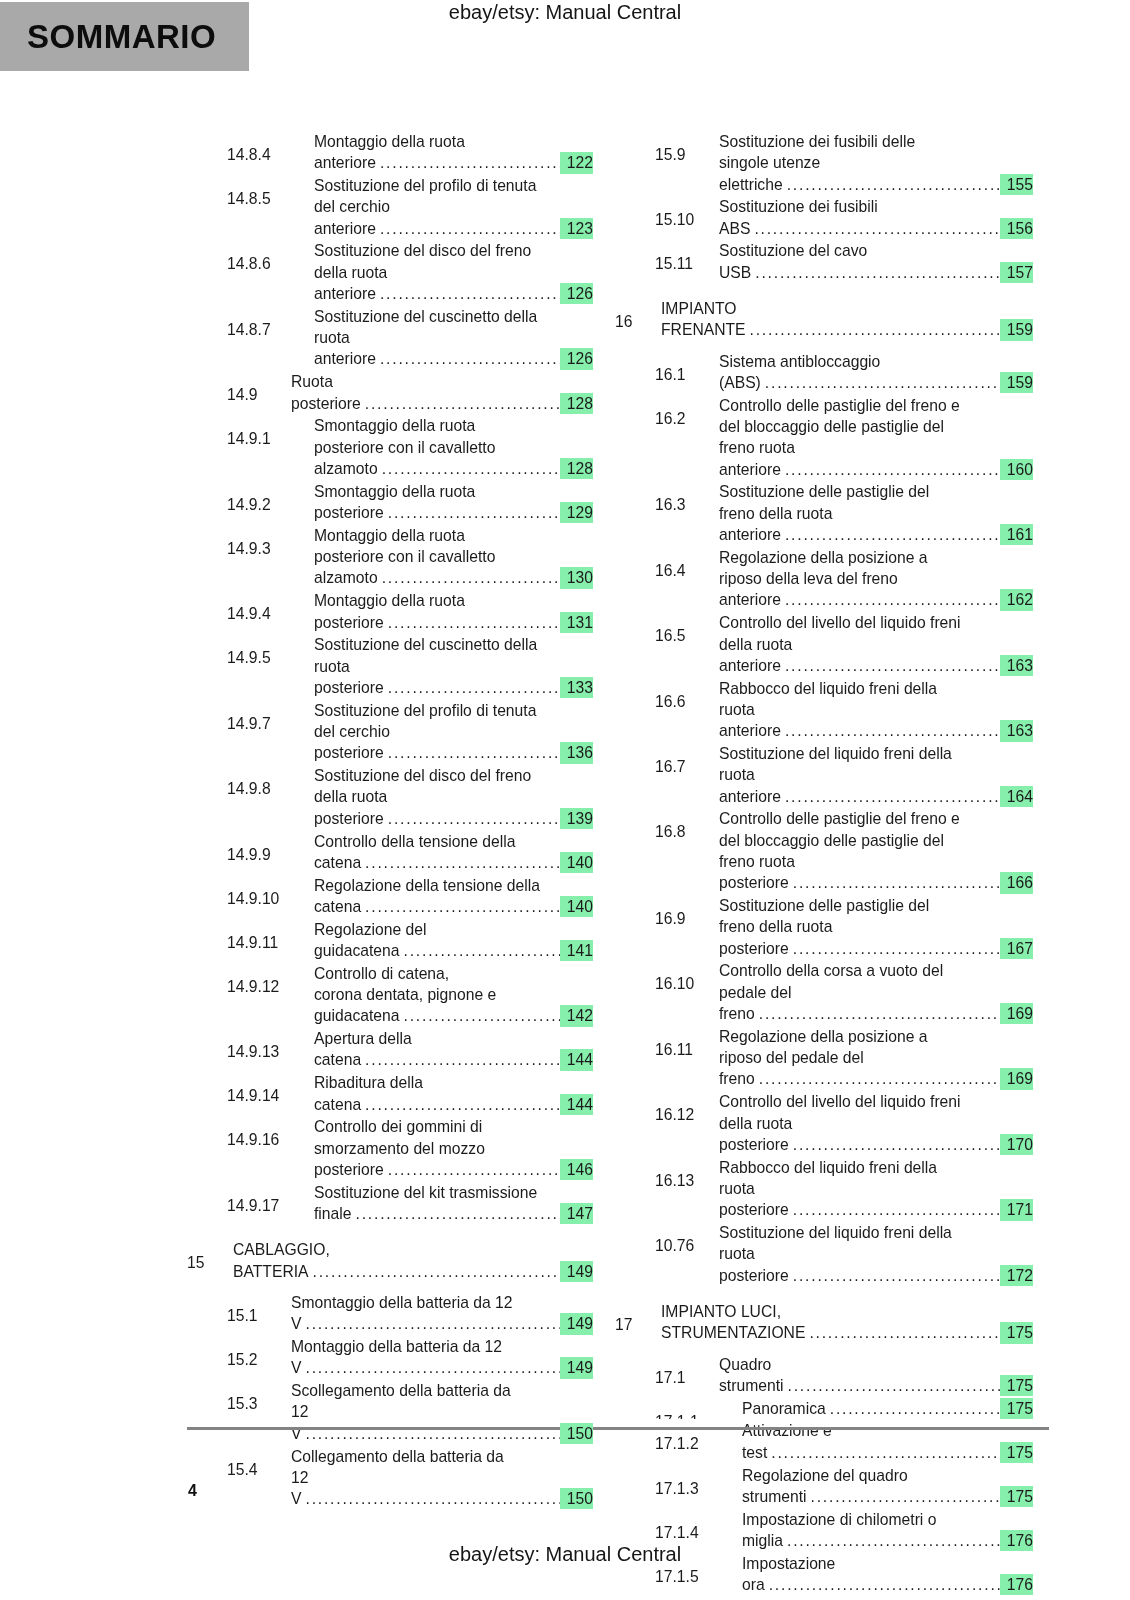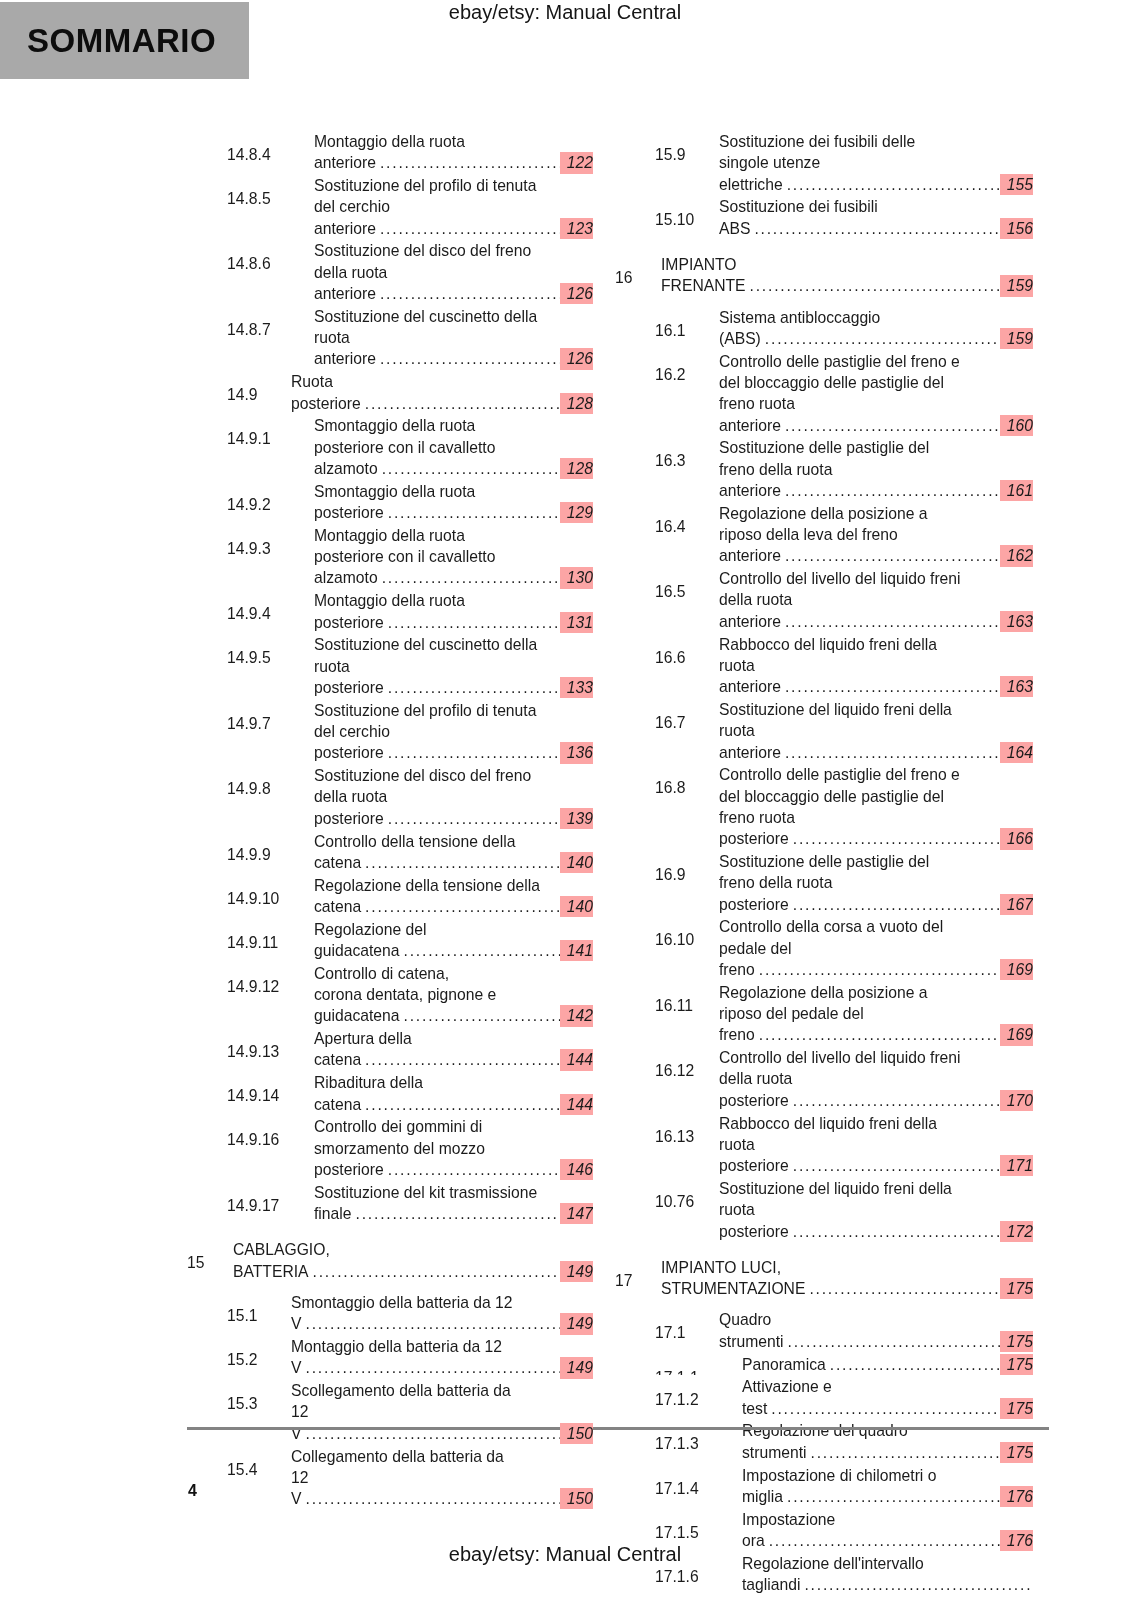--- a/index.html
+++ b/index.html
@@ -5,41 +5,41 @@
   * { margin:0; padding:0; box-sizing:border-box; }
   html,body { background:#ffffff; }
   body { font-family:"Liberation Sans","DejaVu Sans",sans-serif; color:#1b1b1b; }
   .page { position:relative; width:1130px; height:1600px; background:#ffffff; overflow:hidden; }
 
   .header-title {
     position:absolute; top:1px; left:0; width:100%;
     text-align:center; font-size:20px; color:#151515;
   }
   .sommario-box {
-    position:absolute; left:0; top:2px; width:249px; height:77px;
+    position:absolute; left:0; top:2px; width:249px; height:69px;
     background:#a9a9a9; display:flex; align-items:center;
   }
   .sommario-label {
     font-size:33px; font-weight:bold; color:#0d0d0d; padding-left:27px; letter-spacing:0.5px;
   }
 
   .toc { position:absolute; left:187px; top:131px; display:flex; }
   .toc-col { width:406px; margin-right:22px; font-size:15.7px; line-height:21.3px; }
   .toc-col.right { width:418px; margin-right:0; }
 
   .entry { position:relative; overflow:hidden; margin-bottom:1.5px; }
   .entry .num { position:absolute; left:40px; top:0;margin-top:13px; }
   .entry .text { white-space:pre-line; }
   .entry .text::after {
     content:"...................................................................................................................................";
     letter-spacing:1.8px; padding-left:4px;
   }
   .entry .pg {
-    position:absolute; right:0; bottom:0; background:#fca5a5;
-    padding-left:7px; z-index:1;font-style:italic;
+    position:absolute; right:0; bottom:0; background:#86efac;
+    padding-left:7px; z-index:1;
   }
   .entry.ss { padding-left:127px; }
   .entry.s  { padding-left:104px; }
   .entry.ch { padding-left:46px; margin-top:15px; margin-bottom:10px; }
   .entry.ch .num { left:0; }
 
   .footer-rule {
     position:absolute; left:187px; top:1427px; width:862px; height:3px;
     background:#838383;
   }
@@ -109,20 +109,21 @@
         <div class="entry s"><span class="num">15.2</span><span class="text">Montaggio della batteria da 12 V</span><span class="pg">149</span></div>
         <div class="entry s"><span class="num">15.3</span><span class="text">Scollegamento della batteria da
 12 V</span><span class="pg">150</span></div>
         <div class="entry s"><span class="num">15.4</span><span class="text">Collegamento della batteria da
 12 V</span><span class="pg">150</span></div>
       </div>
     <div class="toc-col right" id="toc-col-1">
         <div class="entry s"><span class="num">15.9</span><span class="text">Sostituzione dei fusibili delle
 singole utenze elettriche</span><span class="pg">155</span></div>
         <div class="entry s"><span class="num">15.10</span><span class="text">Sostituzione dei fusibili ABS</span><span class="pg">156</span></div>
+        <div class="entry s"><span class="num">15.11</span><span class="text">Sostituzione del cavo USB</span><span class="pg">157</span></div>
         <div class="entry ch"><span class="num">16</span><span class="text">IMPIANTO FRENANTE</span><span class="pg">159</span></div>
         <div class="entry s"><span class="num">16.1</span><span class="text">Sistema antibloccaggio (ABS)</span><span class="pg">159</span></div>
         <div class="entry s"><span class="num">16.2</span><span class="text">Controllo delle pastiglie del freno e
 del bloccaggio delle pastiglie del
 freno ruota anteriore</span><span class="pg">160</span></div>
         <div class="entry s"><span class="num">16.3</span><span class="text">Sostituzione delle pastiglie del
 freno della ruota anteriore</span><span class="pg">161</span></div>
         <div class="entry s"><span class="num">16.4</span><span class="text">Regolazione della posizione a
 riposo della leva del freno
 anteriore</span><span class="pg">162</span></div>

